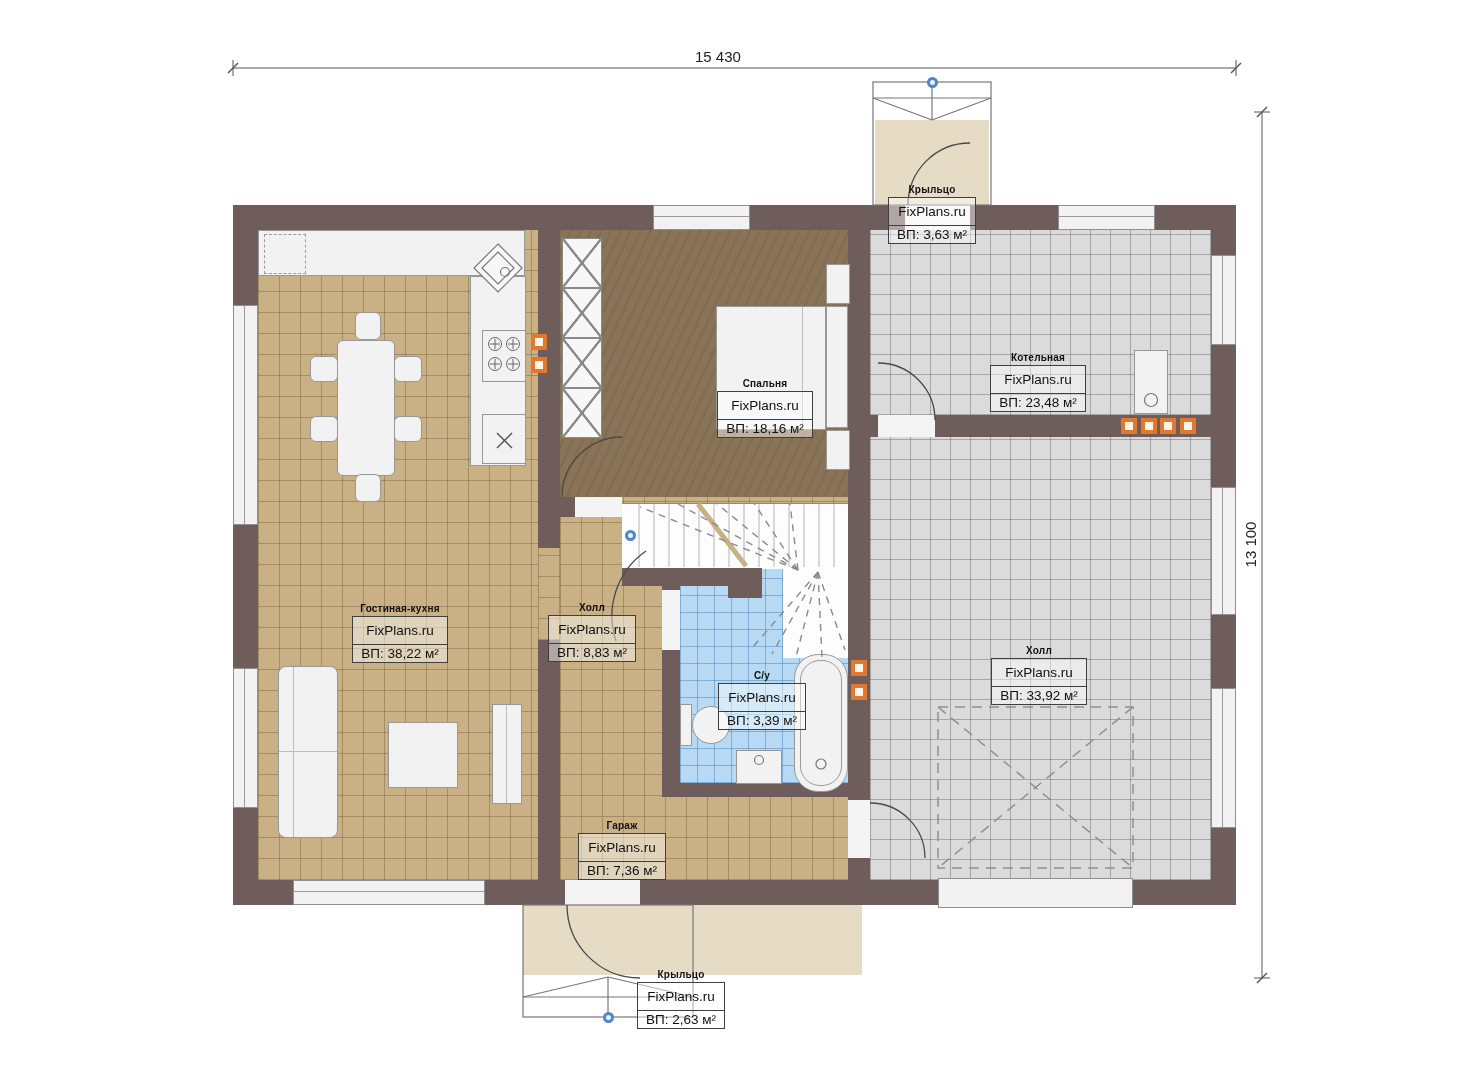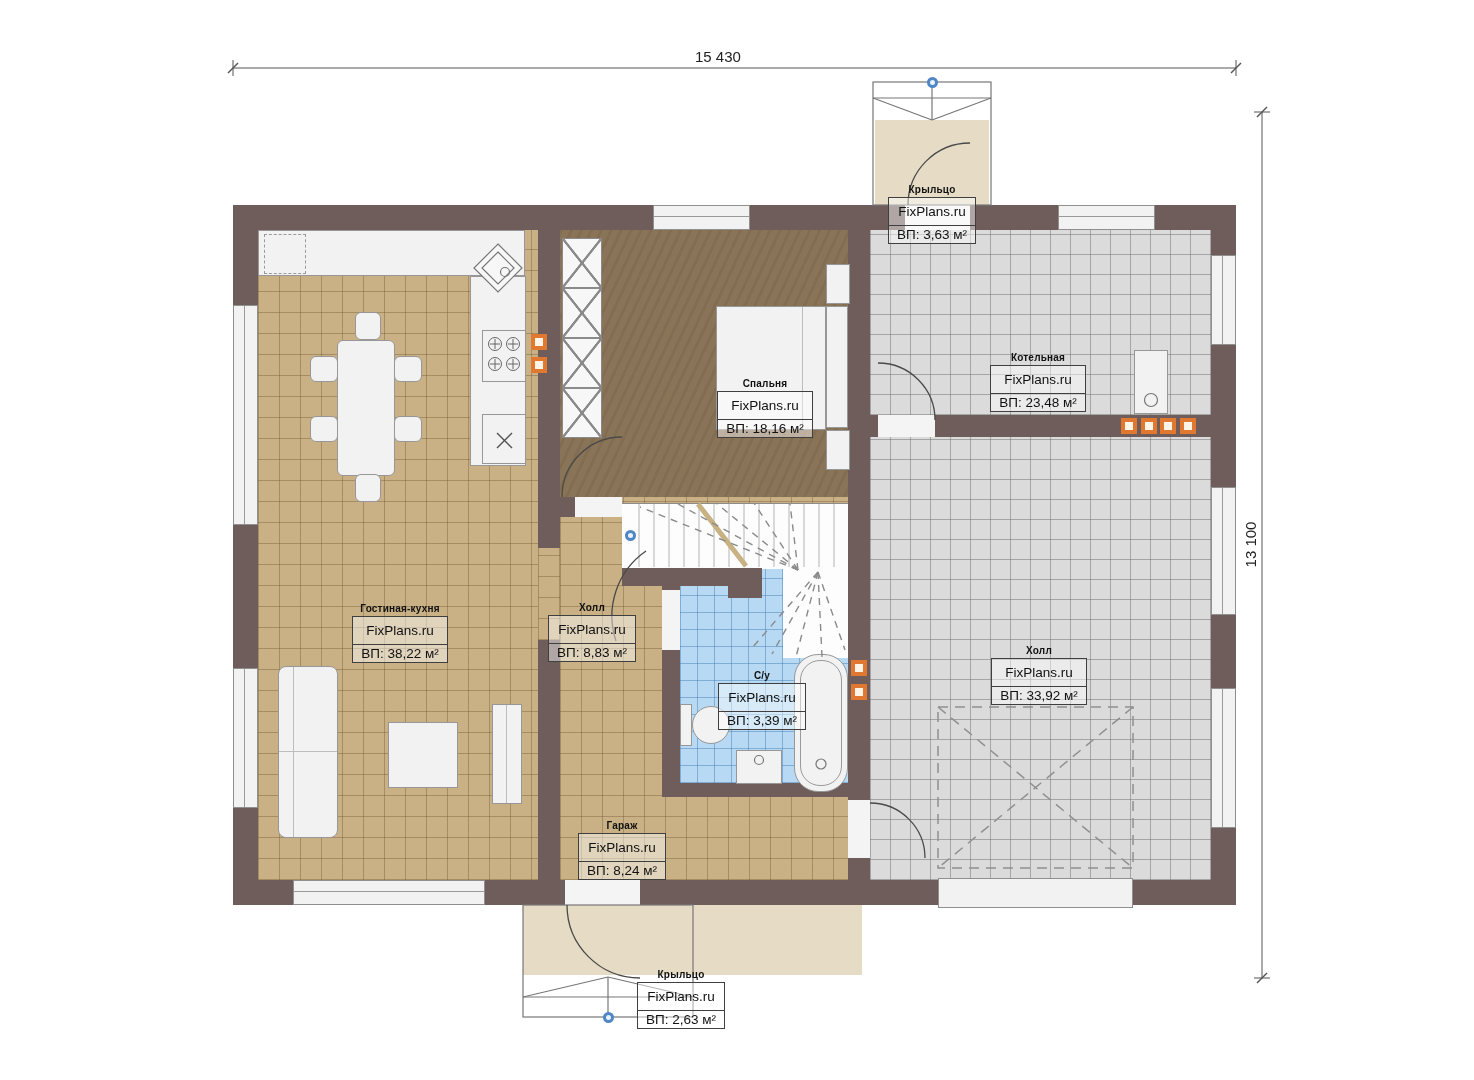--- a/index.html
+++ b/index.html
@@ -284,20 +284,20 @@
   <div class="room-label" style="left:677px;top:622px;">
     <div class="room-name">С/у</div>
     <div class="room-box"><div class="room-brand">FixPlans.ru</div><div class="room-area">ВП: 3,39 м²</div></div>
   </div>
   <div class="room-label" style="left:954px;top:597px;">
     <div class="room-name">Холл</div>
     <div class="room-box"><div class="room-brand">FixPlans.ru</div><div class="room-area">ВП: 33,92 м²</div></div>
   </div>
   <div class="room-label" style="left:537px;top:772px;">
     <div class="room-name">Гараж</div>
-    <div class="room-box"><div class="room-brand">FixPlans.ru</div><div class="room-area">ВП: 8,24 м²</div></div>
+    <div class="room-box"><div class="room-brand">FixPlans.ru</div><div class="room-area">ВП: 7,36 м²</div></div>
   </div>
   <div class="room-label" style="left:596px;top:921px;">
     <div class="room-name">Крыльцо</div>
     <div class="room-box"><div class="room-brand">FixPlans.ru</div><div class="room-area">ВП: 2,63 м²</div></div>
   </div>
 
 </div>
 
 </body></html>

